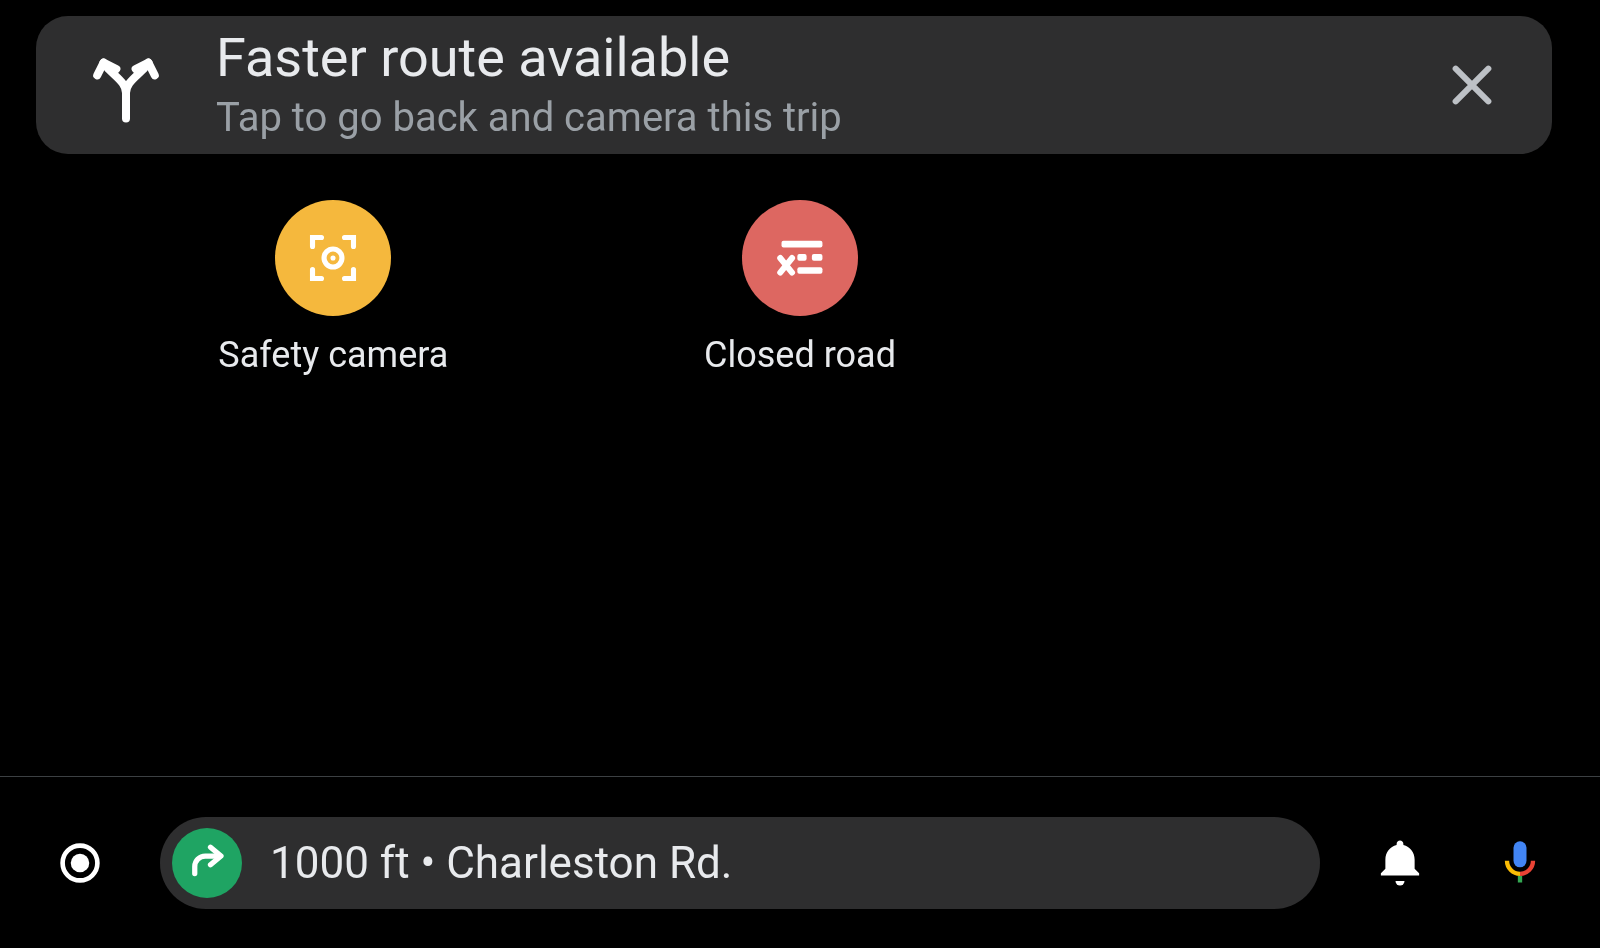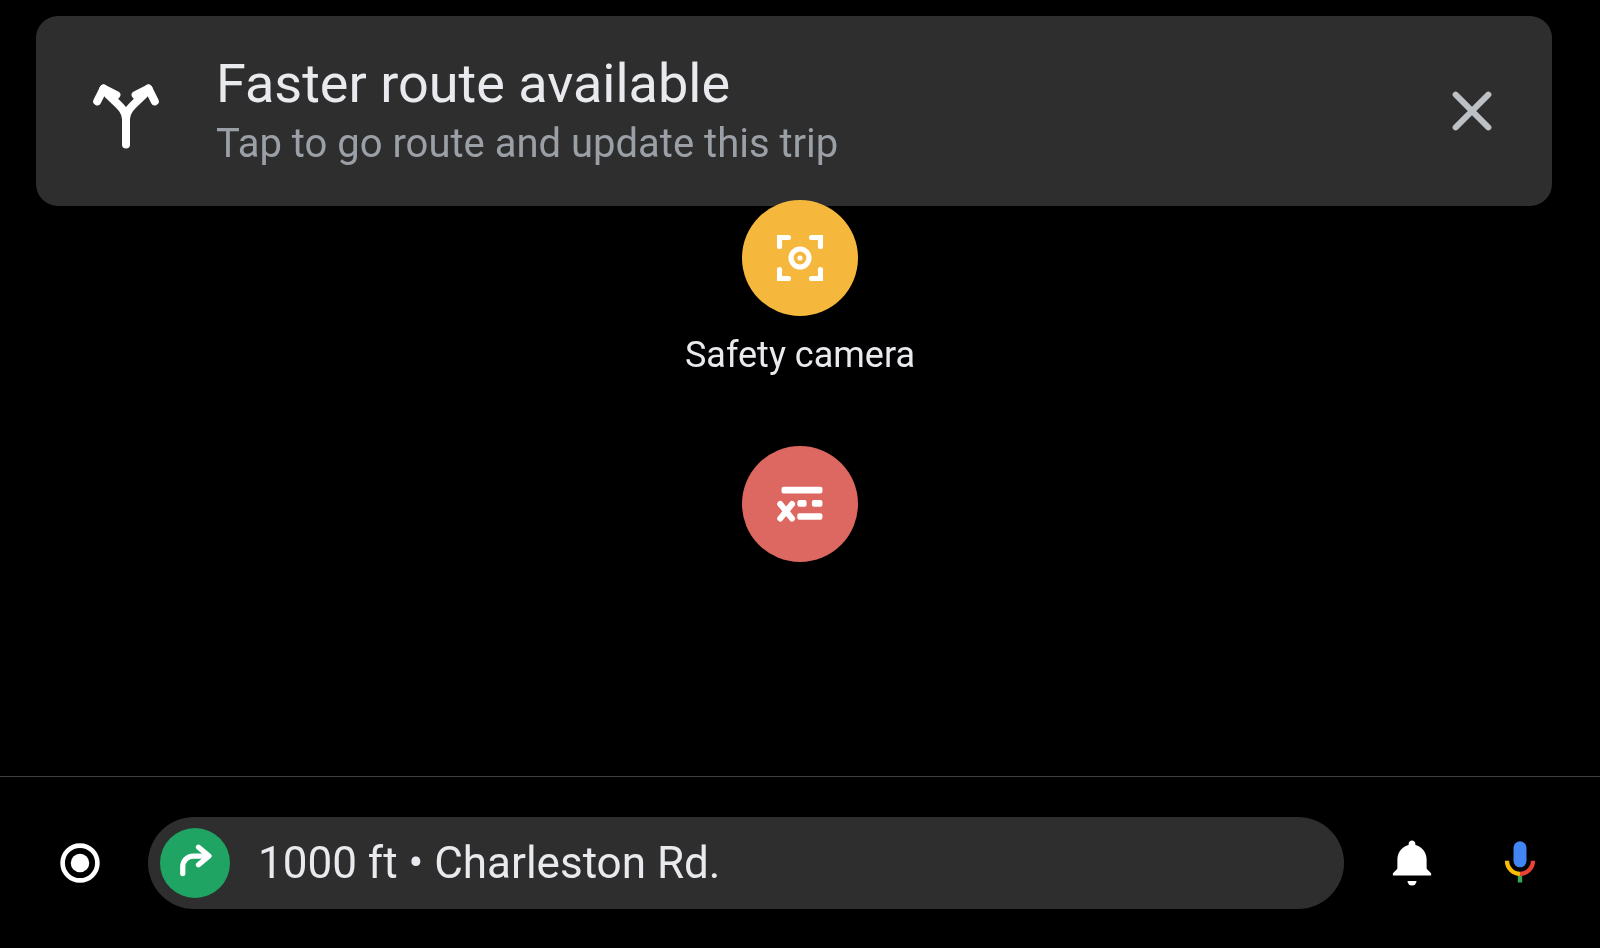--- a/index.html
+++ b/index.html
@@ -10,23 +10,23 @@
       font-family: Roboto, "Segoe UI", Arial, sans-serif;
       color: #e8eaed;
       overflow: hidden;
     }
     body { position: relative; }
 
     
     .banner {
       position: absolute;
       left: 36px; right: 48px; top: 16px;
-      height: 190px;
+      height: 138px;
       background: #2e2e2f;
-      border-radius: 22px;
+      border-radius: 32px;
       display: flex;
       align-items: center;
       padding: 0 40px 0 30px;
     }
     .banner-icon-wrap {
       width: 120px; height: 120px;
       display:flex; align-items:center; justify-content:center;
       flex: 0 0 120px;
       margin-right: 30px;
     }
@@ -50,21 +50,21 @@
       color:#bdc1c6;
       cursor: pointer;
     }
 
     
     .grid {
       position: absolute;
       top: 190px; left: 0; right: 0;
       padding: 10px 120px 0 120px;
       display: grid;
-      grid-template-columns: repeat(1, 1fr);
+      grid-template-columns: repeat(3, 1fr);
       column-gap: 40px;
       row-gap: 70px;
     }
     .grid-item {
       display:flex; flex-direction: column; align-items:center;
       cursor: pointer;
     }
     .grid-circle {
       width: 116px; height: 116px;
       border-radius: 50%;
@@ -95,21 +95,21 @@
     }
 
     
     .bottom {
       position:absolute;
       left:0; right:0; bottom:0;
       height: 170px;
       display:flex;
       align-items:center;
       padding: 0 40px;
-      gap: 28px;
+      gap: 40px;
     }
     .app-btn {
       width: 80px; height:80px;
       display:flex; align-items:center; justify-content:center;
       cursor:pointer;
       flex:0 0 80px;
     }
     .pill {
       flex:1;
       height: 92px;
@@ -146,21 +146,21 @@
     <svg viewBox="0 0 100 100" width="80" height="80" fill="none" stroke="#fff" stroke-width="10" stroke-linecap="round" stroke-linejoin="round">
       <path d="M50 92 V60"></path>
       <path d="M50 60 C50 48 40 42 28 30 L22 22"></path>
       <path d="M50 60 C50 48 60 42 72 30 L78 22"></path>
       <path d="M14 38 L22 22 L38 30"></path>
       <path d="M86 38 L78 22 L62 30"></path>
     </svg>
   </div>
   <div class="banner-text">
     <div class="banner-title">Faster route available</div>
-    <div class="banner-sub">Tap to go route and update this trip</div>
+    <div class="banner-sub">Tap to go back and camera this trip</div>
   </div>
   <div class="banner-close">
     <svg viewBox="0 0 24 24" width="56" height="56" fill="none" stroke="currentColor" stroke-width="2.6" stroke-linecap="round">
       <path d="M5 5 L19 19 M19 5 L5 19"></path>
     </svg>
   </div>
 </div>
 
 <div class="grid">
 
@@ -185,20 +185,21 @@
         <rect x="22" y="24" width="62" height="10" rx="3"></rect>
         <rect x="46" y="44" width="14" height="10" rx="3"></rect>
         <rect x="68" y="44" width="16" height="10" rx="3"></rect>
         <rect x="46" y="64" width="38" height="10" rx="3"></rect>
         <g stroke="#fff" stroke-width="9" stroke-linecap="round">
           <path d="M20 50 L38 72"></path>
           <path d="M38 50 L20 72"></path>
         </g>
       </svg>
     </div>
+    <div class="grid-label">Closed road</div>
   </div>
 
 
 </div>
 
 <div class="divider"></div>
 
 <div class="bottom">
   <div class="app-btn">
     <svg viewBox="0 0 100 100" width="58" height="58">

